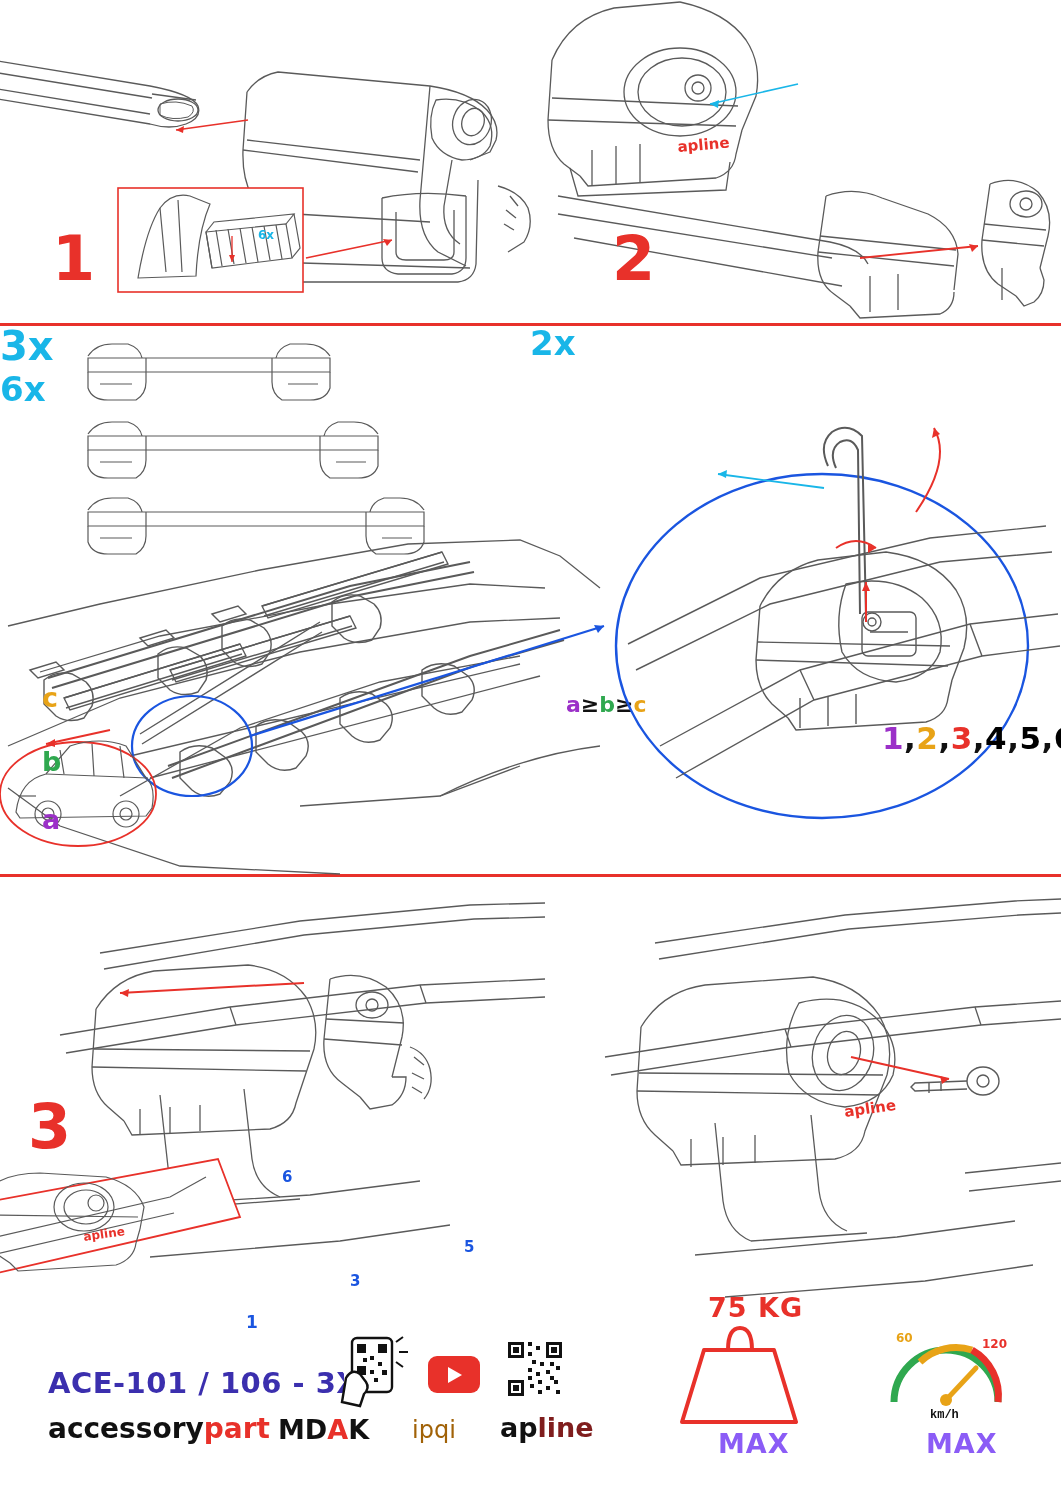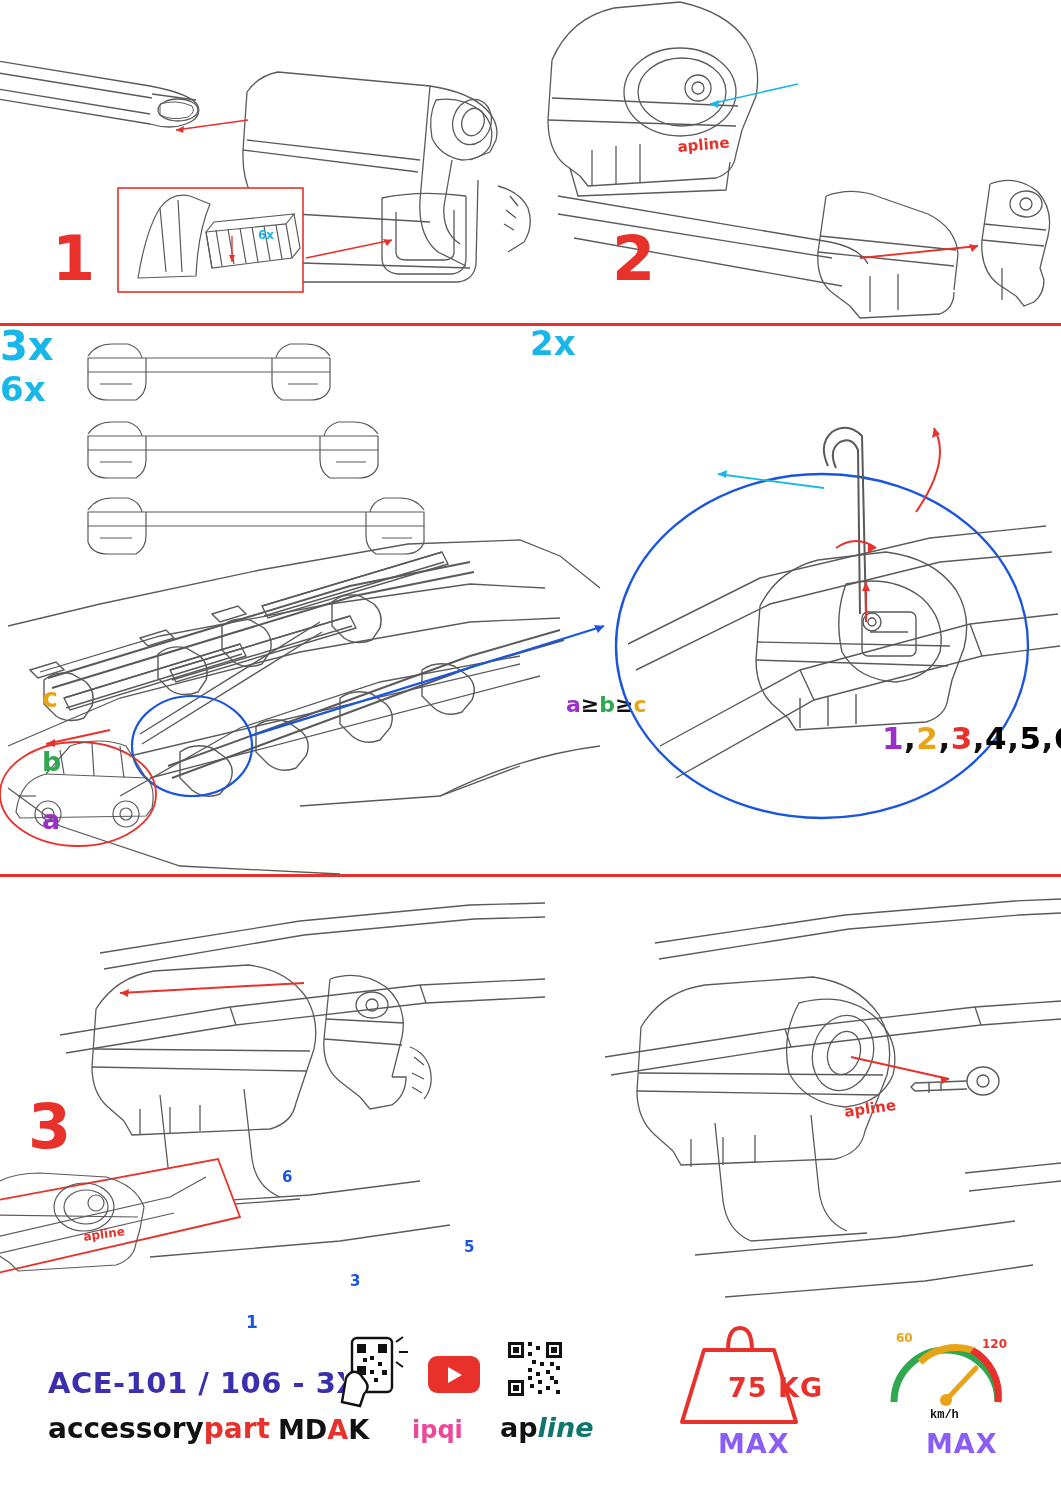--- a/index.html
+++ b/index.html
@@ -28,23 +28,23 @@
   .model{
     position:absolute;left:48px;top:1366px;
     color:#3b2fae;font-size:29px;font-weight:700;letter-spacing:.5px;
     font-family:"DejaVu Sans",sans-serif;
   }
   .brandrow{position:absolute;left:48px;top:1412px;font-size:28px;font-weight:700;}
   .b-accessory{color:#111;}
   .b-part{color:#e8312a;}
   .mdak{position:absolute;left:278px;top:1414px;font-size:27px;font-weight:700;color:#111;text-align:center;}
   .mdak .a{color:#e8312a;}
-  .ipqi{position:absolute;left:412px;top:1416px;font-size:24px;font-weight:700;color:#ec4899;}
+  .ipqi{position:absolute;left:412px;top:1416px;font-size:24px;font-weight:400;color:#a16207;}
   .apline{position:absolute;left:500px;top:1412px;font-size:27px;font-weight:700;color:#111;}
-  .apline .line{color:#0f766e;font-style:italic;}
+  .apline .line{color:#7f1d1d;}
 
   .maxlabel{position:absolute;font-size:27px;font-weight:700;color:#8b5cf6;letter-spacing:1px;}
   .kgtext{
     position:absolute;color:#e8312a;font-size:27px;font-weight:700;letter-spacing:1px;
   }
   .kmh{position:absolute;font-size:12px;color:#111;font-weight:700;font-family:Liberation Mono, monospace;}
 
   .letter{position:absolute;font-size:27px;font-weight:700;font-family:"DejaVu Sans",sans-serif;}
   .lc{color:#e8a317;}
   .lb{color:#2fa84f;}
@@ -513,21 +513,21 @@
   </div>
   <div class="ipqi">ipqi</div>
   <div class="apline">
     <span>ap</span><span class="line">line</span>
   </div>
 
   <svg style="position:absolute;left:674px;top:1316px;" width="130" height="112">
     <path d="M30 34 L100 34 L122 106 L8 106 Z" fill="none" stroke="#e8312a" stroke-width="4" stroke-linejoin="round"></path>
     <path d="M54 34 Q54 12 66 12 Q78 12 78 34" fill="none" stroke="#e8312a" stroke-width="4"></path>
   </svg>
-  <div class="kgtext" style="left:708px;top:1372px;margin-left:20px;">75 KG</div>
+  <div class="kgtext" style="left:708px;top:1292px;">75 KG</div>
   <div class="maxlabel" style="left:718px;top:1428px;">MAX</div>
 
   <svg style="position:absolute;left:884px;top:1306px;" width="124" height="118">
     <path d="M10 96 A52 52 0 0 1 114 96" fill="none" stroke="#2fa84f" stroke-width="7"></path>
     <path d="M36 56 A52 52 0 0 1 88 44" fill="none" stroke="#e8a317" stroke-width="7"></path>
     <path d="M88 44 A52 52 0 0 1 114 96" fill="none" stroke="#e8312a" stroke-width="7"></path>
     <path d="M62 94 L92 62" stroke="#e8a317" stroke-width="5" fill="none" stroke-linecap="round"></path>
     <circle cx="62" cy="94" r="6" fill="#e8a317"></circle>
     <text x="12" y="36" fill="#e8a317" font-size="12" font-weight="bold" font-family="DejaVu Sans">60</text>
     <text x="98" y="42" fill="#e8312a" font-size="12" font-weight="bold" font-family="DejaVu Sans">120</text>

